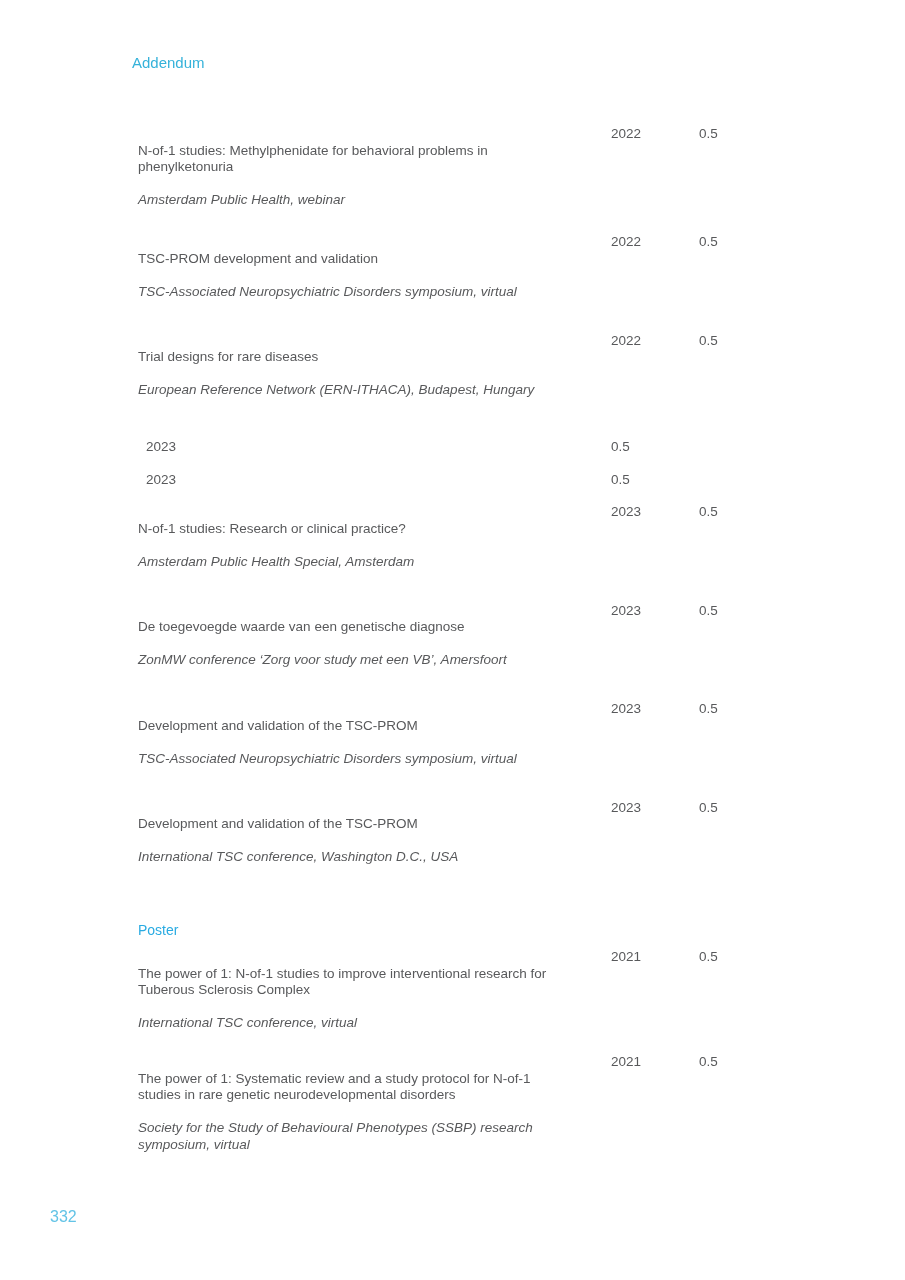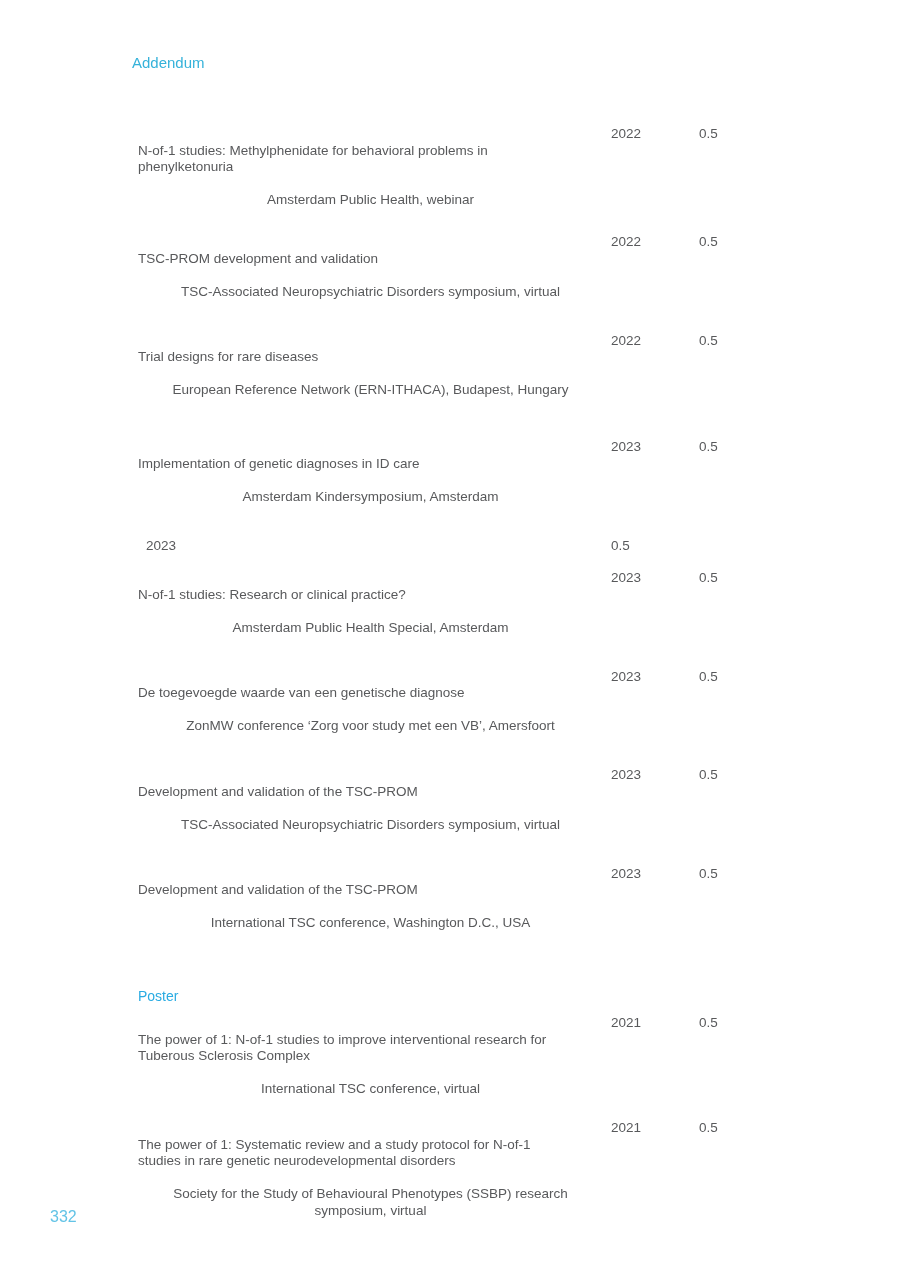--- a/index.html
+++ b/index.html
@@ -22,21 +22,21 @@
     margin-bottom:54px;
   }
   .entry {
     display:grid;
     grid-template-columns:465px 88px 80px;
     align-items:start;
     font-size:13.5px;
     line-height:16.5px;
   }
   .cell-title { white-space:pre-line; }
-  .venue { white-space:pre-line;text-align:center; }
+  .venue { font-style:italic; white-space:pre-line; }
   .cell-year, .cell-hours { padding-left:8px; }
   .section-heading {
     color:#29abe2;
     font-size:14px;
     line-height:17px;
     font-weight:400;
   }
   .mb6{margin-bottom:6px} .mb9{margin-bottom:9px}
   .mb10{margin-bottom:10px}
   .mb16{margin-bottom:16px} .mb19{margin-bottom:19px} .mb24{margin-bottom:24px} .mb40{margin-bottom:40px}
@@ -79,24 +79,20 @@
     <div class="entry mb24">
       <div class="cell-title">
         <div>Trial designs for rare diseases</div>
         <div class="venue">European Reference Network (ERN-ITHACA), Budapest, Hungary</div>
       </div>
       <div class="cell-year">2022</div>
       <div class="cell-hours">0.5</div>
     </div>
 
     <div class="entry mb16">
-      <div class="cell-title">
-        <div>Implementation of genetic diagnoses in ID care</div>
-        <div class="venue">Amsterdam Kindersymposium, Amsterdam</div>
-      </div>
       <div class="cell-year">2023</div>
       <div class="cell-hours">0.5</div>
     </div>
 
     <div class="entry mb16">
       <div class="cell-year">2023</div>
       <div class="cell-hours">0.5</div>
     </div>
 
     <div class="entry mb16">

